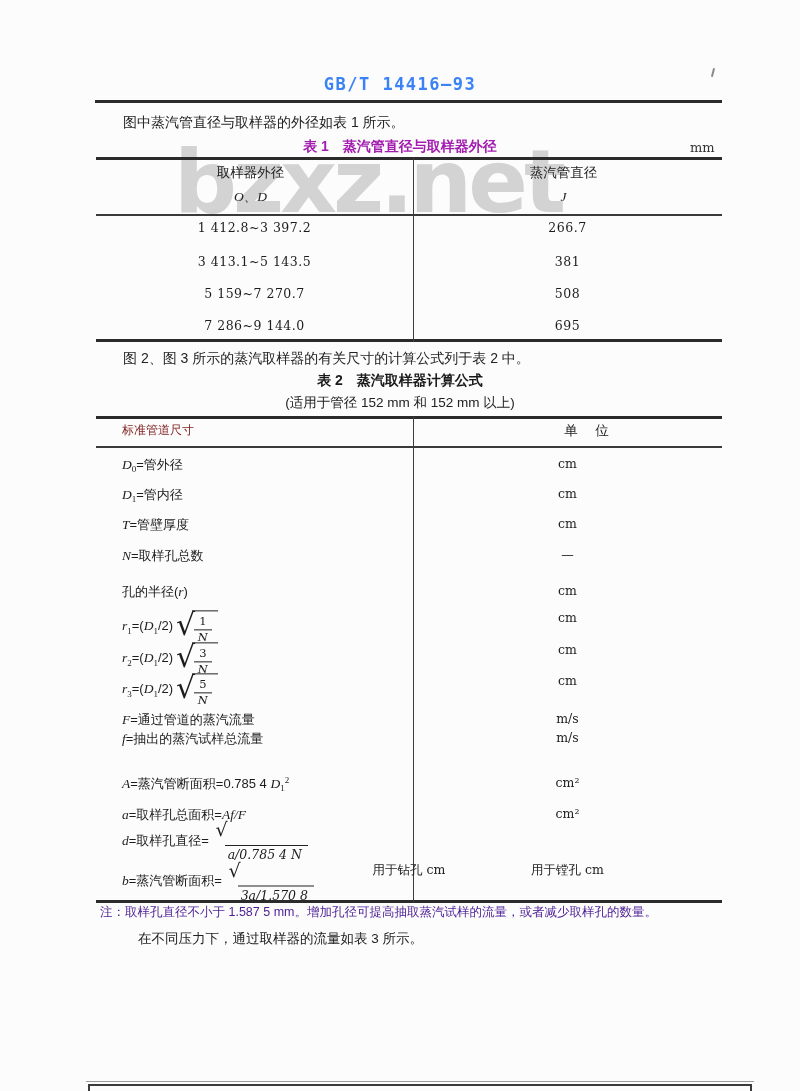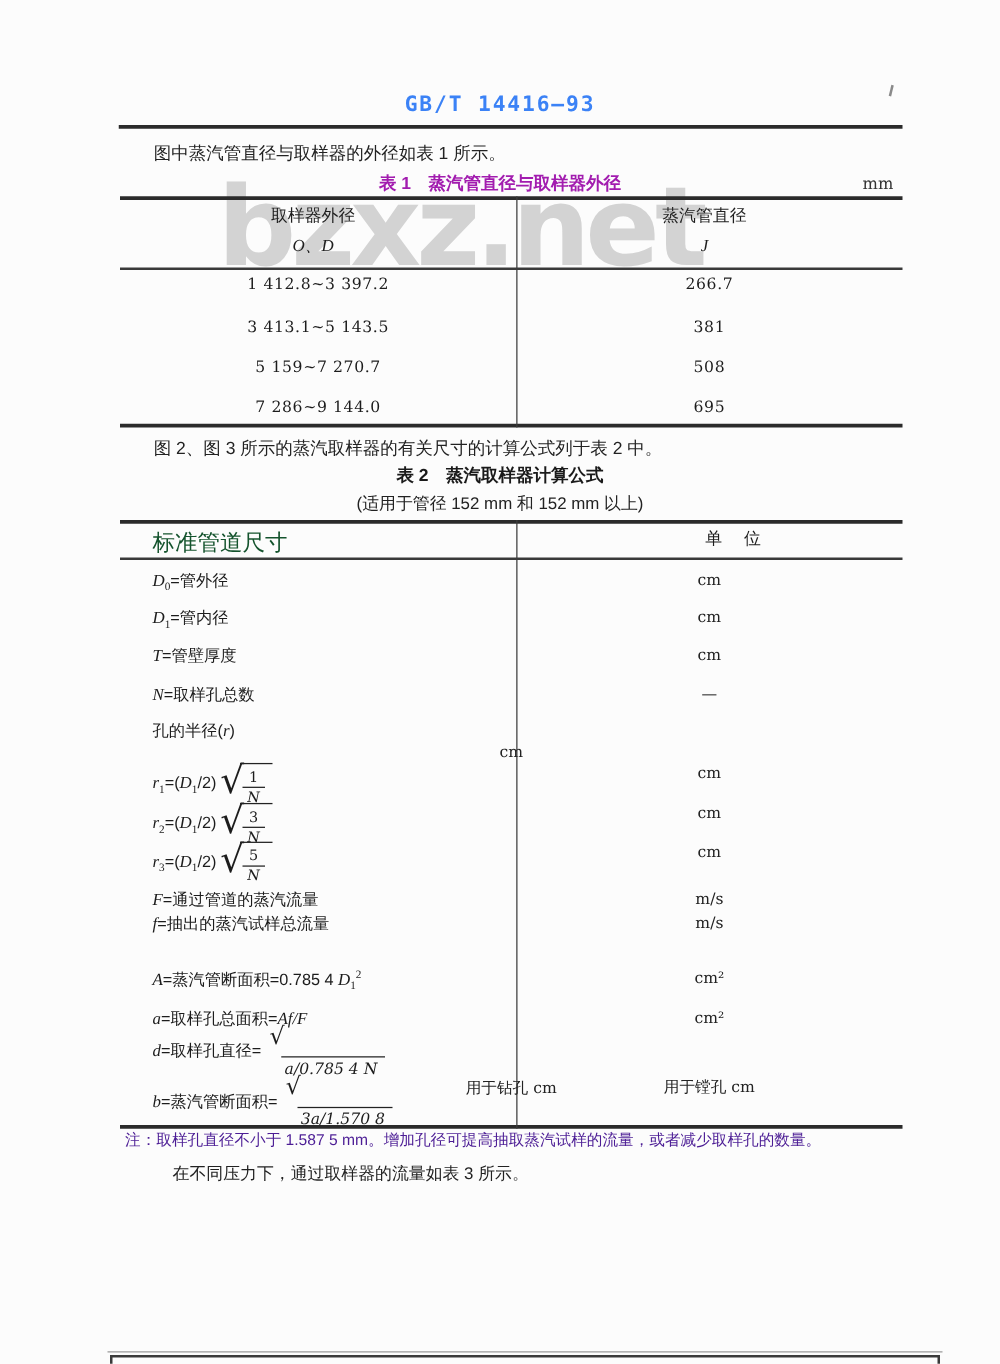--- a/index.html
+++ b/index.html
@@ -44,21 +44,21 @@
   .t1-head{position:absolute;top:4px;left:0;width:100%;display:flex;}
   .hcell{display:flex;flex-direction:column;align-items:center;line-height:1.75;}
   .hcell.c1{width:317px;}
   .hcell.c2{flex:1;}
   .h-cn{font-size:13.5px;color:#1e1e1e;}
   .h-var{font-size:13.5px;font-style:italic;font-family:"Liberation Serif",serif;color:#1e1e1e;}
   .t1-c1{width:317px;text-align:center;}
   .t1-c2{flex:1;text-align:center;}
   .num-serif{font-family:"DejaVu Serif",serif;font-size:12.5px;letter-spacing:0.5px;color:#1c1c1c;}
   .t2-head{position:absolute;top:6px;left:0;width:100%;display:flex;}
-  .t2-h1{width:317px;padding-left:26px;box-sizing:border-box;font-size:18px;color:#14532d;}
+  .t2-h1{width:317px;padding-left:26px;box-sizing:border-box;font-size:12px;color:#7f1d1d;}
   .t2-h2{flex:1;text-align:center;font-size:13.5px;color:#1c1c1c;letter-spacing:2px;margin-left:40px;}
   .f-cell{width:317px;padding-left:26px;box-sizing:border-box;font-size:13px;color:#1c1c1c;white-space:nowrap;}
   .u-cell{flex:1;text-align:center;font-size:12.5px;font-family:"DejaVu Serif",serif;color:#222;}
   
   .seg-var{font-family:"Liberation Serif",serif;font-style:italic;font-size:13.5px;}
   .seg-txt{font-size:13px;}
   sub.seg-sub{font-size:9px;font-family:"Liberation Serif",serif;}
   sup.seg-sup{font-size:9px;font-family:"Liberation Serif",serif;}
   .sqrt{display:inline-flex;align-items:flex-start;vertical-align:middle;margin-left:3px;}
   .sqrt-glyph{font-family:"DejaVu Sans",sans-serif;color:#1c1c1c;}
@@ -151,21 +151,21 @@
           <div class="u-cell">cm</div>
         </div>
         <div class="t-row" style="top: 109px;">
           <div class="f-cell"><i class="seg-var">T</i><span class="seg-txt">=管壁厚度</span></div>
           <div class="u-cell">cm</div>
         </div>
         <div class="t-row" style="top: 140px;">
           <div class="f-cell"><i class="seg-var">N</i><span class="seg-txt">=取样孔总数</span></div>
           <div class="u-cell">—</div>
         </div>
-        <div class="t-row" style="top: 176px; flex-direction: column;">
+        <div class="t-row" style="top: 176px;">
           <div class="f-cell"><span class="seg-txt">孔的半径(</span><i class="seg-var">r</i><span class="seg-txt">)</span></div>
           <div class="u-cell">cm</div>
         </div>
         <div class="t-row" style="top: 211px;">
           <div class="f-cell"><i class="seg-var">r</i><sub class="seg-sub">1</sub><span class="seg-txt">=(</span><i class="seg-var">D</i><sub class="seg-sub">1</sub><span class="seg-txt">/2)</span><span class="sqrt sqrt-lg">
               <span class="sqrt-glyph">√</span>
               <span class="sqrt-body"><span class="frac">
                   <span class="fnum">1</span>
                   <span class="fden">N</span>
                 </span></span>

